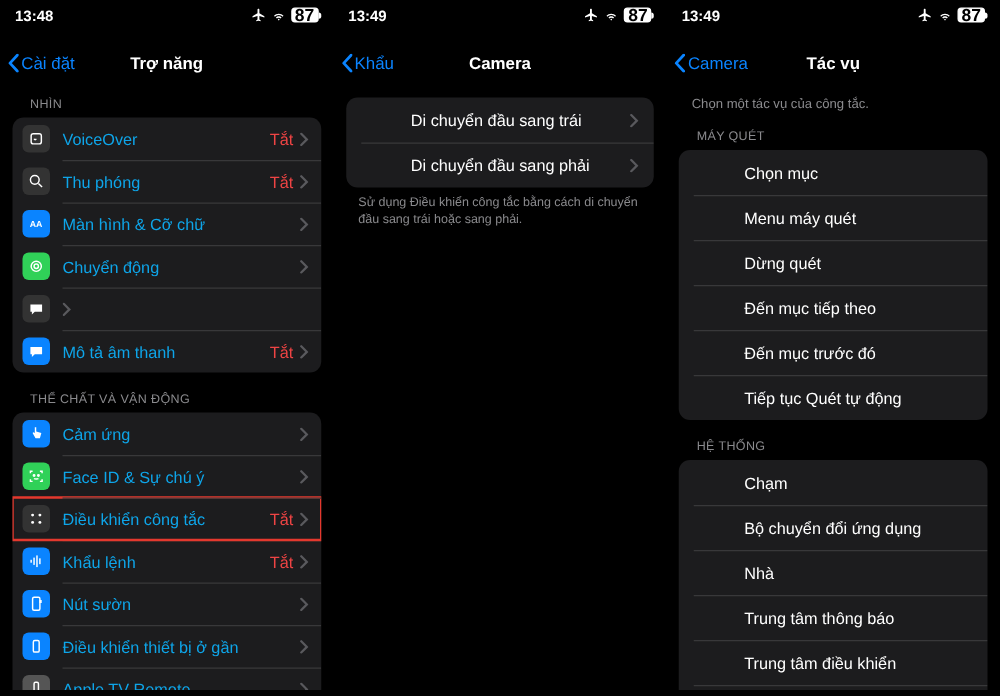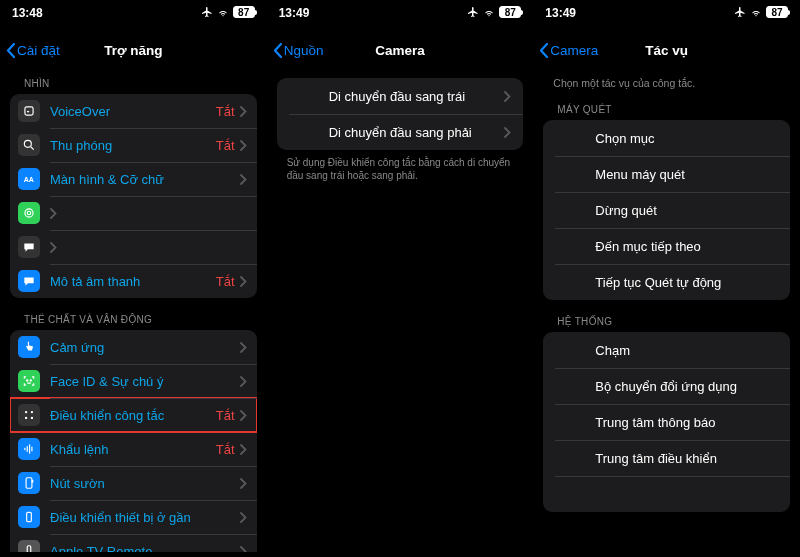--- a/index.html
+++ b/index.html
@@ -137,21 +137,21 @@
     }
     .battery {
       display: inline-flex;
       align-items: center;
       border: 1px solid #fff;
       border-radius: 3px;
       padding: 0 1px;
       height: 12px;
       width: 22px;
       position: relative;
-      font-size: 10px;
+      font-size: 14px;
       font-weight: 700;
       justify-content: center;
       color:#000;
       background:#fff;
     }
     .battery::after{
       content:'';position:absolute;right:-3px;top:3px;width:2px;height:5px;background:#fff;border-radius:0 2px 2px 0;
     }
     .plain-item{
       display:flex;align-items:center;height:36px;padding:0 12px;position:relative;
@@ -234,20 +234,21 @@
           </svg>
         </span>
     </div>
     <div class="list-item">
       <div class="icon-box" style="background:#30d158">
           <svg viewBox="0 0 24 24" fill="none" stroke="#fff" stroke-width="2">
             <circle cx="12" cy="12" r="7"></circle>
             <circle cx="12" cy="12" r="3"></circle>
           </svg>
         </div>
+      <span class="item-label">Chuyển động</span>
       <span class="chevron">
           <svg viewBox="0 0 7 11">
             <path d="M1 1l4.5 4.5L1 10" stroke="#59595d" stroke-width="1.8" fill="none" stroke-linecap="round"></path>
           </svg>
         </span>
     </div>
     <div class="list-item">
       <div class="icon-box" style="background:#333">
           <svg viewBox="0 0 24 24" fill="#fff">
             <path d="M4 6h16v10H10l-4 4V16H4z"></path>
@@ -397,21 +398,21 @@
       <span class="battery">
           <span>87</span>
         </span>
     </span>
   </div>
   <div class="nav-bar">
     <div class="back-btn">
       <svg width="9" height="15" viewBox="0 0 9 15">
           <path d="M8 1L2 7.5L8 14" stroke="#0a84ff" stroke-width="2.2" fill="none" stroke-linecap="round" stroke-linejoin="round"></path>
         </svg>
-      <span>Nguồn</span>
+      <span>Khẩu</span>
     </div>
     <div class="nav-title">Camera</div>
   </div>
   <div style="height:8px"></div>
   <div class="list-group2">
     <div class="plain-item">
       <span class="plain-label">Di chuyển đầu sang trái</span>
       <span class="chevron">
           <svg viewBox="0 0 7 11">
             <path d="M1 1l4.5 4.5L1 10" stroke="#59595d" stroke-width="1.8" fill="none" stroke-linecap="round"></path>
@@ -464,33 +465,39 @@
     <div class="plain-item">
         <span class="plain-label">Menu máy quét</span>
       </div>
     <div class="plain-item">
         <span class="plain-label">Dừng quét</span>
       </div>
     <div class="plain-item">
         <span class="plain-label">Đến mục tiếp theo</span>
       </div>
     <div class="plain-item">
+        <span class="plain-label">Đến mục trước đó</span>
+      </div>
+    <div class="plain-item">
         <span class="plain-label">Tiếp tục Quét tự động</span>
       </div>
   </div>
 
   <div class="section-header" style="padding-top:16px">HỆ THỐNG</div>
   <div class="list-group2">
     <div class="plain-item">
         <span class="plain-label">Chạm</span>
       </div>
     <div class="plain-item">
         <span class="plain-label">Bộ chuyển đổi ứng dụng</span>
       </div>
     <div class="plain-item">
+        <span class="plain-label">Nhà</span>
+      </div>
+    <div class="plain-item">
         <span class="plain-label">Trung tâm thông báo</span>
       </div>
     <div class="plain-item">
         <span class="plain-label">Trung tâm điều khiển</span>
       </div>
     <div class="plain-item"></div>
 
   </div>
 </div>
 

